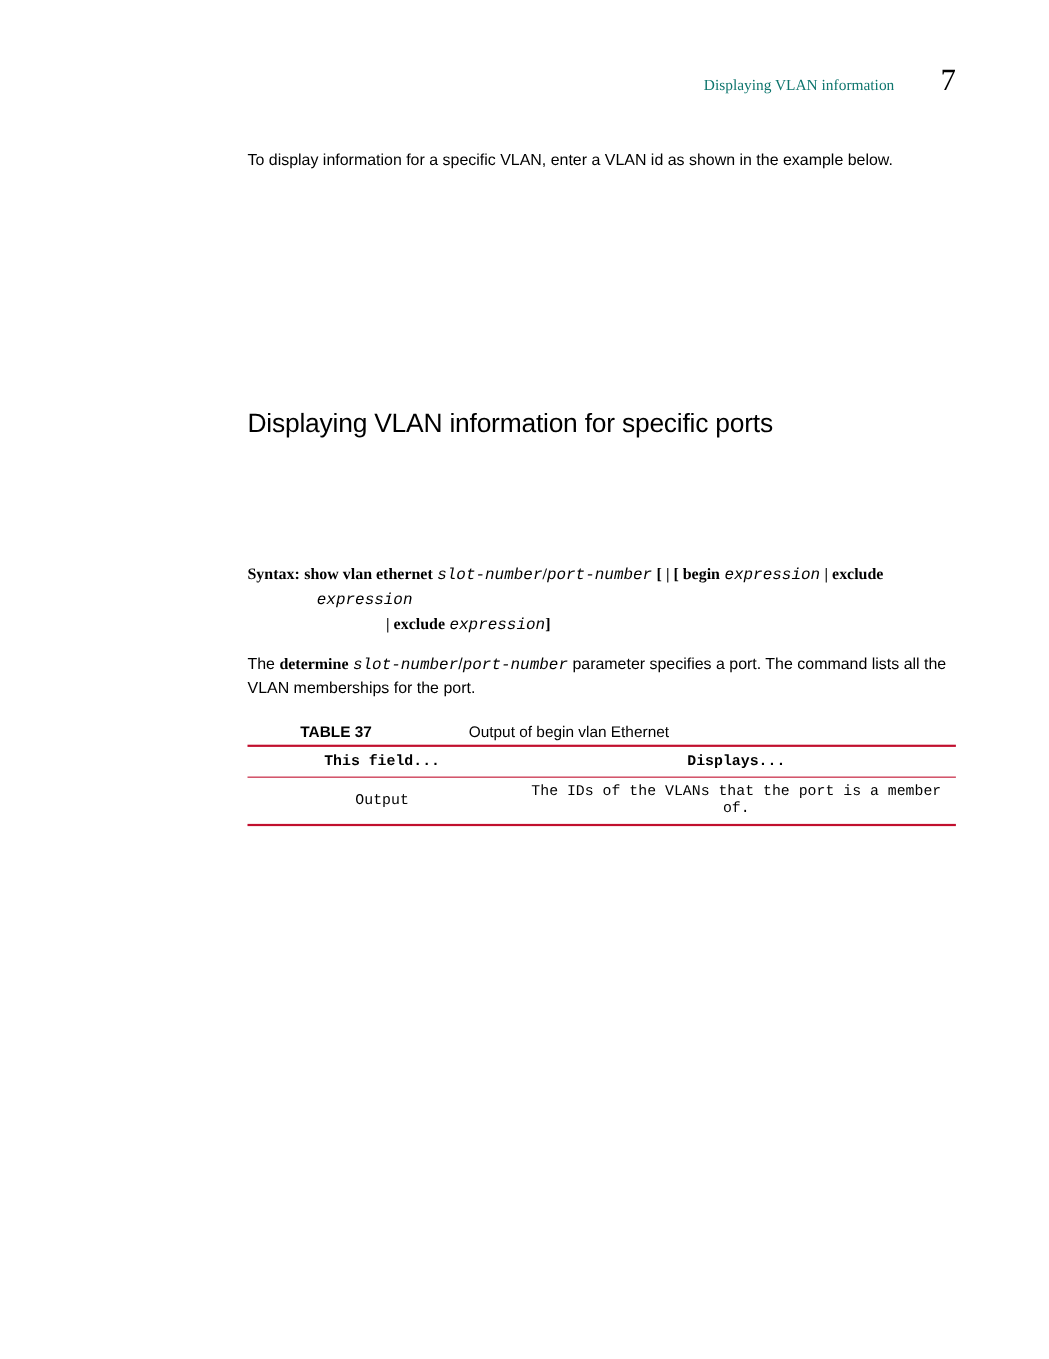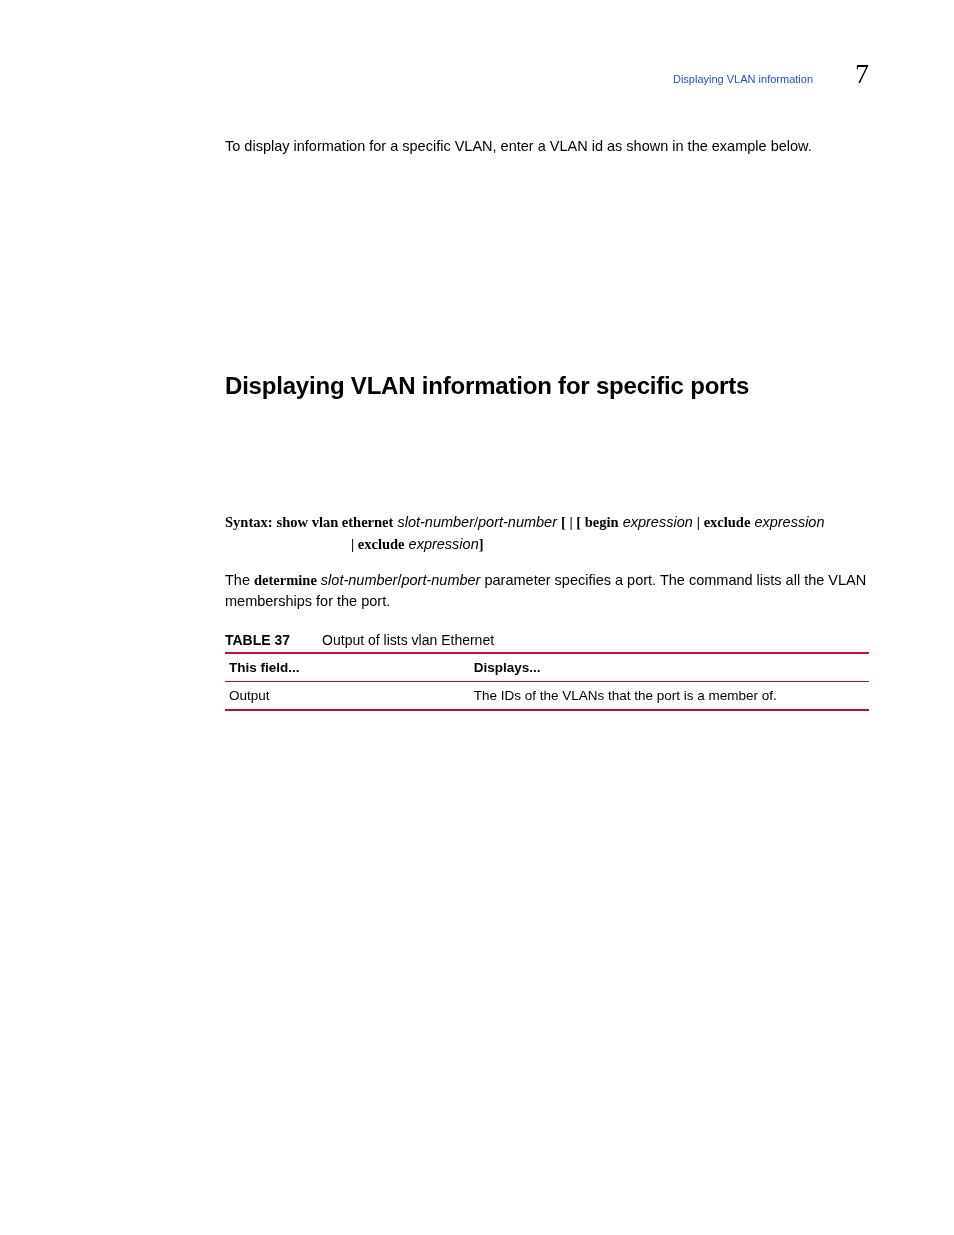--- a/index.html
+++ b/index.html
@@ -17,80 +17,83 @@
     padding: 60px 85px 60px 85px;
   }
   .header-line {
     display: flex;
     align-items: baseline;
     justify-content: flex-end;
     gap: 42px;
     margin-bottom: 48px;
   }
   .header-title {
-    font-size: 11px;
-    color: #1d4ed8;
+    font-size: 14px;
+    color: #0f766e;
+    font-family: Liberation Serif, serif;
   }
   .chapter-number {
     font-family: Georgia, 'Times New Roman', serif;
     font-size: 28px;
     font-weight: normal;
     line-height: 1;
   }
   .content {
     margin-left: 140px;
     margin-right: 0;
   }
   .para {
     font-size: 14.5px;
     line-height: 1.45;
     margin: 0 0 20px 0;
   }
   .h2 {
     font-family: Arial, Helvetica, sans-serif;
-    font-weight: 700;
+    font-weight: 400;
     font-size: 24px;
     margin: 0 0 16px 0;
     letter-spacing: -0.2px;
   }
   .spacer-large { height: 195px; }
   .spacer-medium { height: 96px; }
   .syntax-block {
     font-size: 14.5px;
     line-height: 1.5;
     margin: 0 0 14px 0;
     padding-left: 63px;
     text-indent: -63px;
   }
   .bold { font-weight: 700; font-family: Liberation Serif, serif; }
-  .italic { font-style: italic; }
+  .italic { font-style: italic; font-family: Liberation Mono, monospace; }
   .table-caption {
     display: flex;
-    gap: 32px;
+    gap: 88px;
     font-size: 14px;
     margin-bottom: 4px;
+    margin-left: 48px;
   }
   .table-caption .tnum { font-weight: 700; }
   .table-caption .ttitle { font-weight: 400; }
   table {
     width: 100%;
     border-collapse: collapse;
     font-size: 13.5px;
   }
   thead tr {
     border-top: 2px solid #c10f2e;
     border-bottom: 1px solid #c10f2e;
   }
   tbody tr:last-child {
     border-bottom: 2px solid #c10f2e;
   }
   th, td {
-    text-align: left;
+    text-align: center;
     padding: 6px 4px 6px 4px;
     font-weight: 400;
+    font-family: Liberation Mono, monospace;
   }
   th {
     font-weight: 700;
   }
   th.col1, td.col1 { width: 38%; }
   th.col2, td.col2 { width: 62%; }
   .syntax-line2 {
     display: block;
     padding-left: 63px;
     text-indent: 0;
@@ -138,21 +141,21 @@
       </span>
     </p>
 
     <p class="para">
       <span>The </span><span class="bold">determine</span><span> </span><span class="italic">slot-number</span><span>/</span><span class="italic">port-number</span><span> parameter specifies a port. The command lists all the VLAN memberships for the port.</span>
     </p>
 
 
     <div class="table-caption">
       <span class="tnum">TABLE 37</span>
-      <span class="ttitle">Output of lists vlan Ethernet</span>
+      <span class="ttitle">Output of begin vlan Ethernet</span>
     </div>
 
     <table>
       <thead>
         <tr>
           <th class="col1">This field...</th>
           <th class="col2">Displays...</th>
         </tr>
       </thead>
       <tbody>

